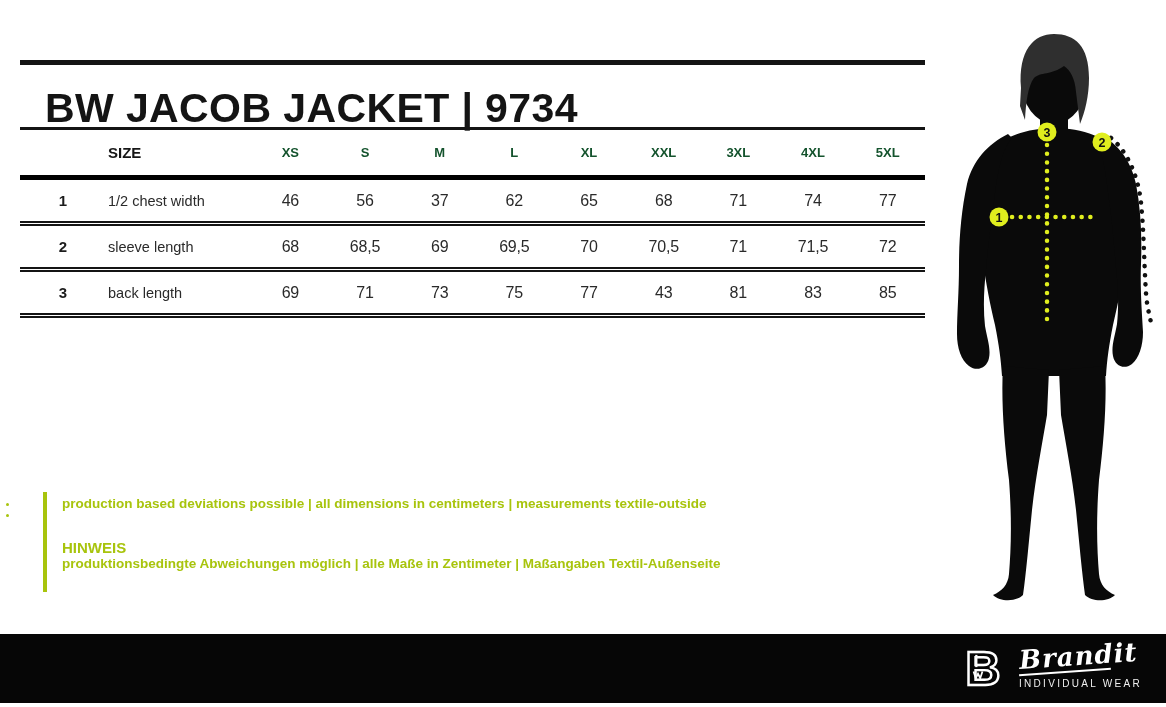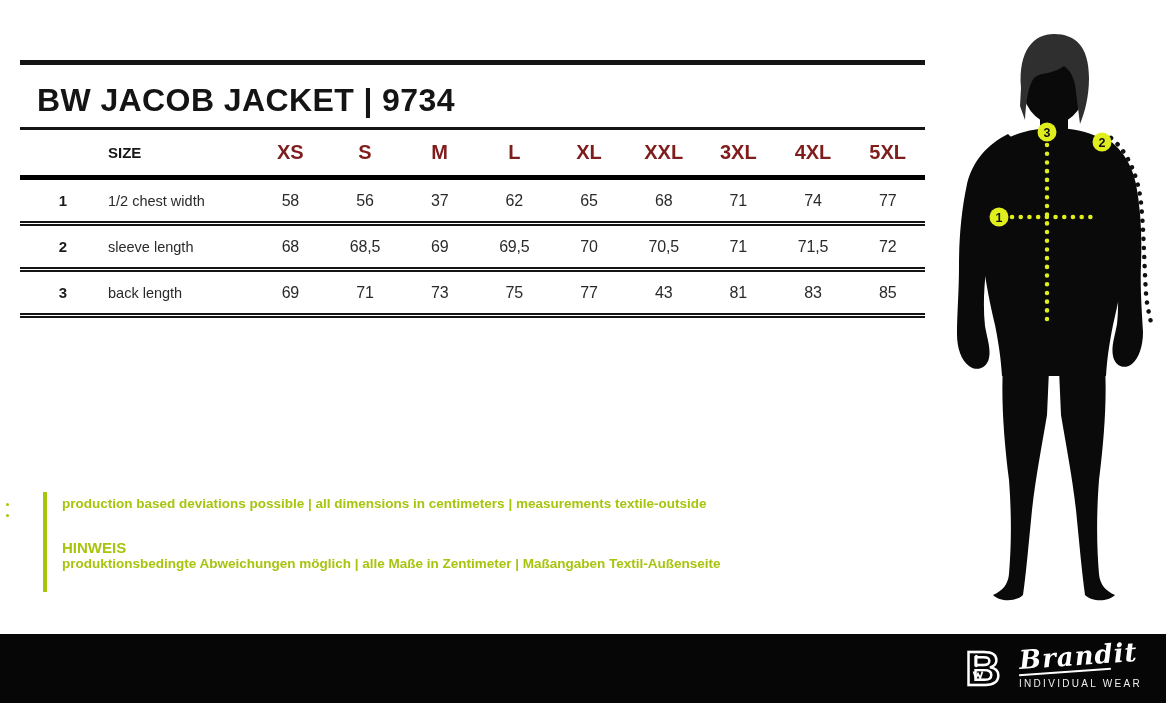--- a/index.html
+++ b/index.html
@@ -5,33 +5,33 @@
   html,body{margin:0;padding:0;background:#ffffff;}
   .page{position:relative;width:1166px;height:707px;background:#ffffff;overflow:hidden;
         font-family:"Liberation Sans",sans-serif;color:#1a1a1a;}
 
   
   .rule{position:absolute;left:20px;width:905px;background:#141414;}
   .rule-top{top:60px;height:5px;}
   .rule-under-title{top:127px;height:3px;}
 
   
-  .title{position:absolute;left:33px;top:79px;margin:4px;font-size:32px;line-height:34px;
+  .title{position:absolute;left:33px;top:79px;margin:12px;font-size:41px;line-height:34px;
          font-weight:800;letter-spacing:.4px;color:#141414;}
 
   
   .size-table{position:absolute;left:20px;top:130px;width:905px;}
   .t-row{display:grid;grid-template-columns:86px 147px repeat(9,1fr);align-items:center;}
   .t-header{height:45px;border-bottom:5px solid #000000;}
   .t-data{height:41px;border-bottom:5px double #141414;}
   .c-num{text-align:center;font-weight:700;font-size:15px;color:#1c1c1c;}
   .c-label{font-size:14.5px;color:#2a2a2a;padding-left:2px;}
   .t-header .c-label{font-weight:700;font-size:15px;color:#161616;}
   .c-val{text-align:center;font-size:16px;color:#2a2a2a;letter-spacing:-.2px;}
-  .t-header .c-val{font-weight:700;font-size:20px;color:#7f1d1d;letter-spacing:0;}
+  .t-header .c-val{font-weight:700;font-size:13px;color:#14532d;letter-spacing:0;}
 
   
   .note-ticks{position:absolute;left:6px;top:503px;width:4px;}
   .note-ticks i{display:block;width:3px;height:3px;border-radius:50%;background:#a8c40d;margin-bottom:8px;}
   .note-bar{position:absolute;left:43px;top:492px;width:4px;height:100px;background:#a8c40d;}
   .notes{position:absolute;left:62px;top:496px;width:780px;color:#a8c40d;}
   .note-heading{font-size:15px;font-weight:700;line-height:17px;}
   .note-body{font-size:13.5px;font-weight:700;line-height:16px;margin-bottom:27px;}
 
   
@@ -66,21 +66,21 @@
       <div class="c-val">XL</div>
       <div class="c-val">XXL</div>
       <div class="c-val">3XL</div>
       <div class="c-val">4XL</div>
       <div class="c-val">5XL</div>
     </div>
 
     <div class="t-row t-data">
       <div class="c-num">1</div>
       <div class="c-label">1/2 chest width</div>
-      <div class="c-val">58</div>
+      <div class="c-val">46</div>
       <div class="c-val">56</div>
       <div class="c-val">37</div>
       <div class="c-val">62</div>
       <div class="c-val">65</div>
       <div class="c-val">68</div>
       <div class="c-val">71</div>
       <div class="c-val">74</div>
       <div class="c-val">77</div>
     </div>
 

